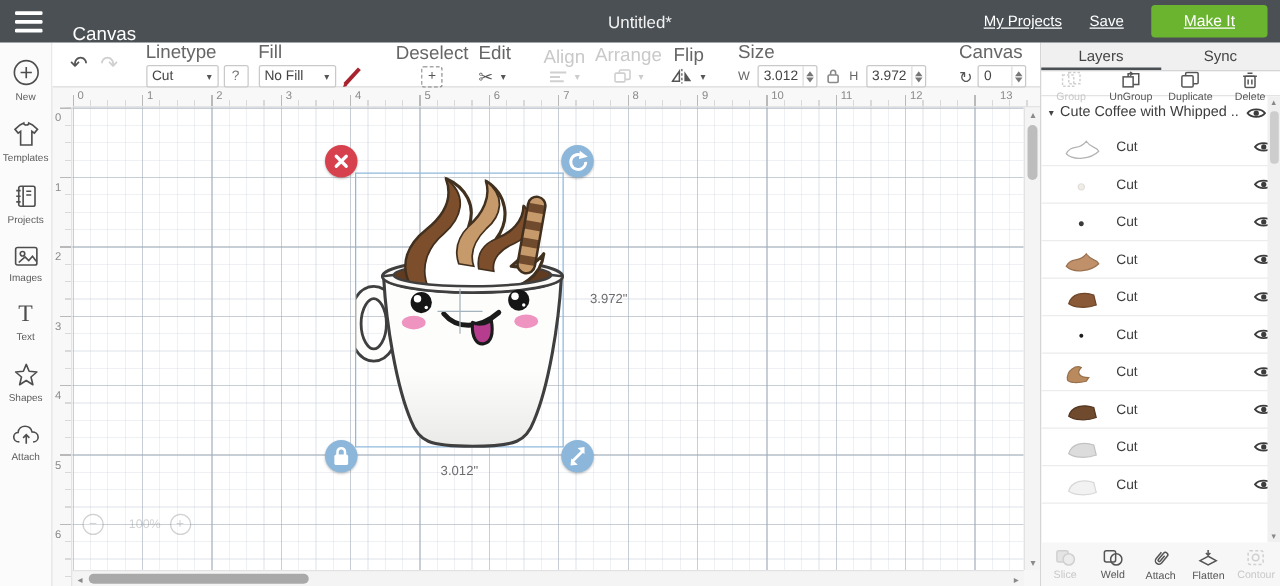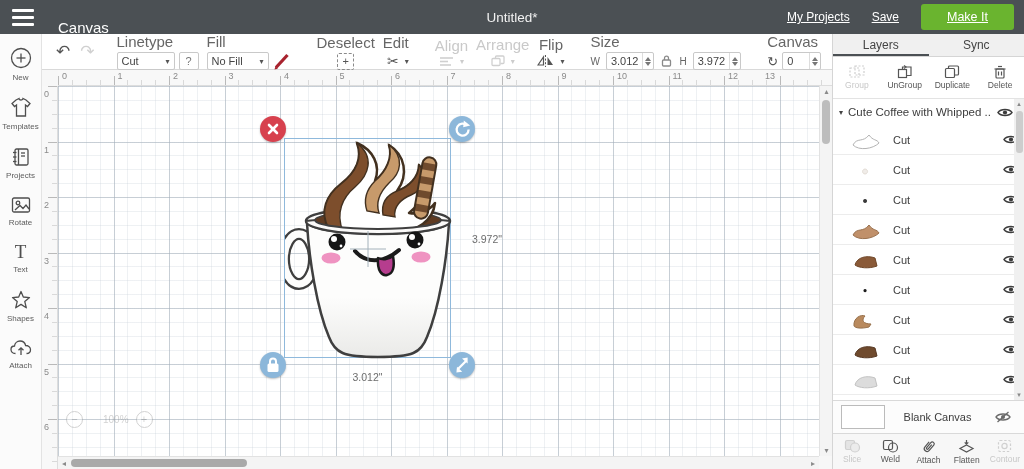--- a/index.html
+++ b/index.html
@@ -83,21 +83,21 @@
   .h-tl { left:-25px; top:-23px; } .h-tr { right:-25px; top:-23px; }
   .h-bl { left:-25px; bottom:-21px; } .h-br { right:-25px; bottom:-21px; }
   .dim-h { position:absolute; right:-52px; top:94px; font-size:10.5px; color:#6d6d6d; }
   .dim-w { position:absolute; left:50%; transform:translateX(-50%); top:calc(100% + 14px); font-size:10.5px; color:#6d6d6d; }
 
   
   .panel { position:absolute; left:832px; top:34px; width:192px; height:435px; background:#fff; border-left:1px solid #d5d5d5; display:flex; flex-direction:column; z-index:25; }
   .ptabs { height:23px; display:flex; background:#f0f0f0; border-bottom:1px solid #d5d5d5; flex:none; }
   .ptab { flex:1; text-align:center; font-size:12px; color:#444; line-height:22px; cursor:pointer; }
   .ptab.active { border-bottom:2px solid #4b5054; }
-  .pactions { height:42px; display:flex; align-items:center; border-bottom:1px solid #e3e3e3; flex:none; }
+  .pactions { height:20px; display:flex; align-items:flex-start; border-bottom:1px solid #e3e3e3; flex:none; }
   .pact { flex:1; display:flex; flex-direction:column; align-items:center; gap:1px; cursor:pointer; }
   .pact .al { font-size:8.5px; color:#555; }
   .pact.dis .al { color:#c8c8c8; }
   .pact svg { stroke:#555; fill:none; stroke-width:1.2; }
   .pact.dis svg { stroke:#cfcfcf; }
   .layerlist { flex:1; position:relative; overflow:hidden; }
   .grouphdr { height:26px; display:flex; align-items:center; font-size:11.5px; color:#3d3d3d; padding:0 6px; cursor:pointer; }
   .grouphdr .disc { font-size:8px; color:#444; margin-right:5px; }
   .grouphdr .gtitle { flex:1; white-space:nowrap; overflow:hidden; }
   .lrow { height:30px; display:flex; align-items:center; border-bottom:1px solid #ececec; padding-left:16px; cursor:pointer; }
@@ -161,21 +161,21 @@
         <line x1="11" y1="10" x2="15" y2="10"></line>
       </svg>
     <span class="lbl">Projects</span>
   </div>
   <div class="side-item">
     <svg width="22" height="20" viewBox="0 0 22 20">
         <rect x="2.5" y="3" width="17" height="14" rx="1.5"></rect>
         <circle cx="8" cy="8" r="1.8"></circle>
         <path d="M5 15 L10 10.5 L13 13.5 L16 10 L19 14"></path>
       </svg>
-    <span class="lbl">Rotate</span>
+    <span class="lbl">Images</span>
   </div>
   <div class="side-item">
     <span class="tletter">T</span>
     <span class="lbl">Text</span>
   </div>
   <div class="side-item">
     <svg width="22" height="22" viewBox="0 0 22 22">
         <path d="M11 2.5 L13.3 8 L19.5 8.6 L14.8 12.6 L16.3 18.8 L11 15.4 L5.7 18.8 L7.2 12.6 L2.5 8.6 L8.7 8 Z" stroke-linejoin="round"></path>
       </svg>
     <span class="lbl">Shapes</span>
@@ -223,21 +223,21 @@
     </div>
   </div>
   <div class="sep"></div>
 
   <div class="tgroup" style="align-items:center">
     <span class="glabel">Deselect</span>
     <div class="deselect-ic">
         <span>+</span>
       </div>
   </div>
-  <div class="tgroup" style="align-items:flex-end">
+  <div class="tgroup" style="align-items:flex-start">
     <span class="glabel">Edit</span>
     <div class="trow">
       <span style="font-size:14px;color:#555">✂</span>
       <span class="minicaret">▾</span>
     </div>
   </div>
   <div class="sep"></div>
 
   <div class="tgroup" style="align-items:center">
     <span class="glabel dis">Align</span>
@@ -352,21 +352,21 @@
       <span style="left:170.5px">3</span>
     <span style="left:226px">4</span>
       <span style="left:281.5px">5</span>
     <span style="left:337px">6</span>
       <span style="left:392.5px">7</span>
     <span style="left:448px">8</span>
       <span style="left:503.5px">9</span>
     <span style="left:559px">10</span>
       <span style="left:614.5px">11</span>
     <span style="left:670px">12</span>
-      <span style="left:707px">13</span>
+      <span style="left:742px">13</span>
   </div>
   <div class="vruler">
     <span style="top:3px">0</span>
       <span style="top:58.5px">1</span>
     <span style="top:114px">2</span>
       <span style="top:169.5px">3</span>
     <span style="top:225px">4</span>
       <span style="top:280.5px">5</span>
     <span style="top:336px">6</span>
   </div>
@@ -679,31 +679,20 @@
         </span>
       </div>
 
     <div class="llscroll">
       <span class="arr" style="top:1px">▴</span>
       <div class="thumb"></div>
       <span class="arr" style="bottom:1px">▾</span>
     </div>
   </div>
 
-  <div class="blankrow">
-    <div class="swatch"></div>
-    <span class="btxt">Blank Canvas</span>
-    <span class="eyebox">
-      <svg width="16" height="12" viewBox="0 0 16 12">
-          <path d="M1 6 C4 2 12 2 15 6 C12 10 4 10 1 6 Z" fill="none" stroke="#6a6a6a" stroke-width="1.3"></path>
-          <circle cx="8" cy="6" r="2" fill="#6a6a6a"></circle>
-          <line x1="2.5" y1="11" x2="13.5" y2="1" stroke="#6a6a6a" stroke-width="1.3"></line>
-        </svg>
-    </span>
-  </div>
 
   <div class="pbottom">
     <div class="pbact dis">
       <svg width="17" height="14" viewBox="0 0 17 14">
           <rect x="1.5" y="1.5" width="9" height="9" rx="1.5" fill="#e4e4e4"></rect>
           <circle cx="11" cy="8.5" r="4.5" fill="#ececec"></circle>
         </svg>
       <span class="al">Slice</span>
     </div>
     <div class="pbact">

